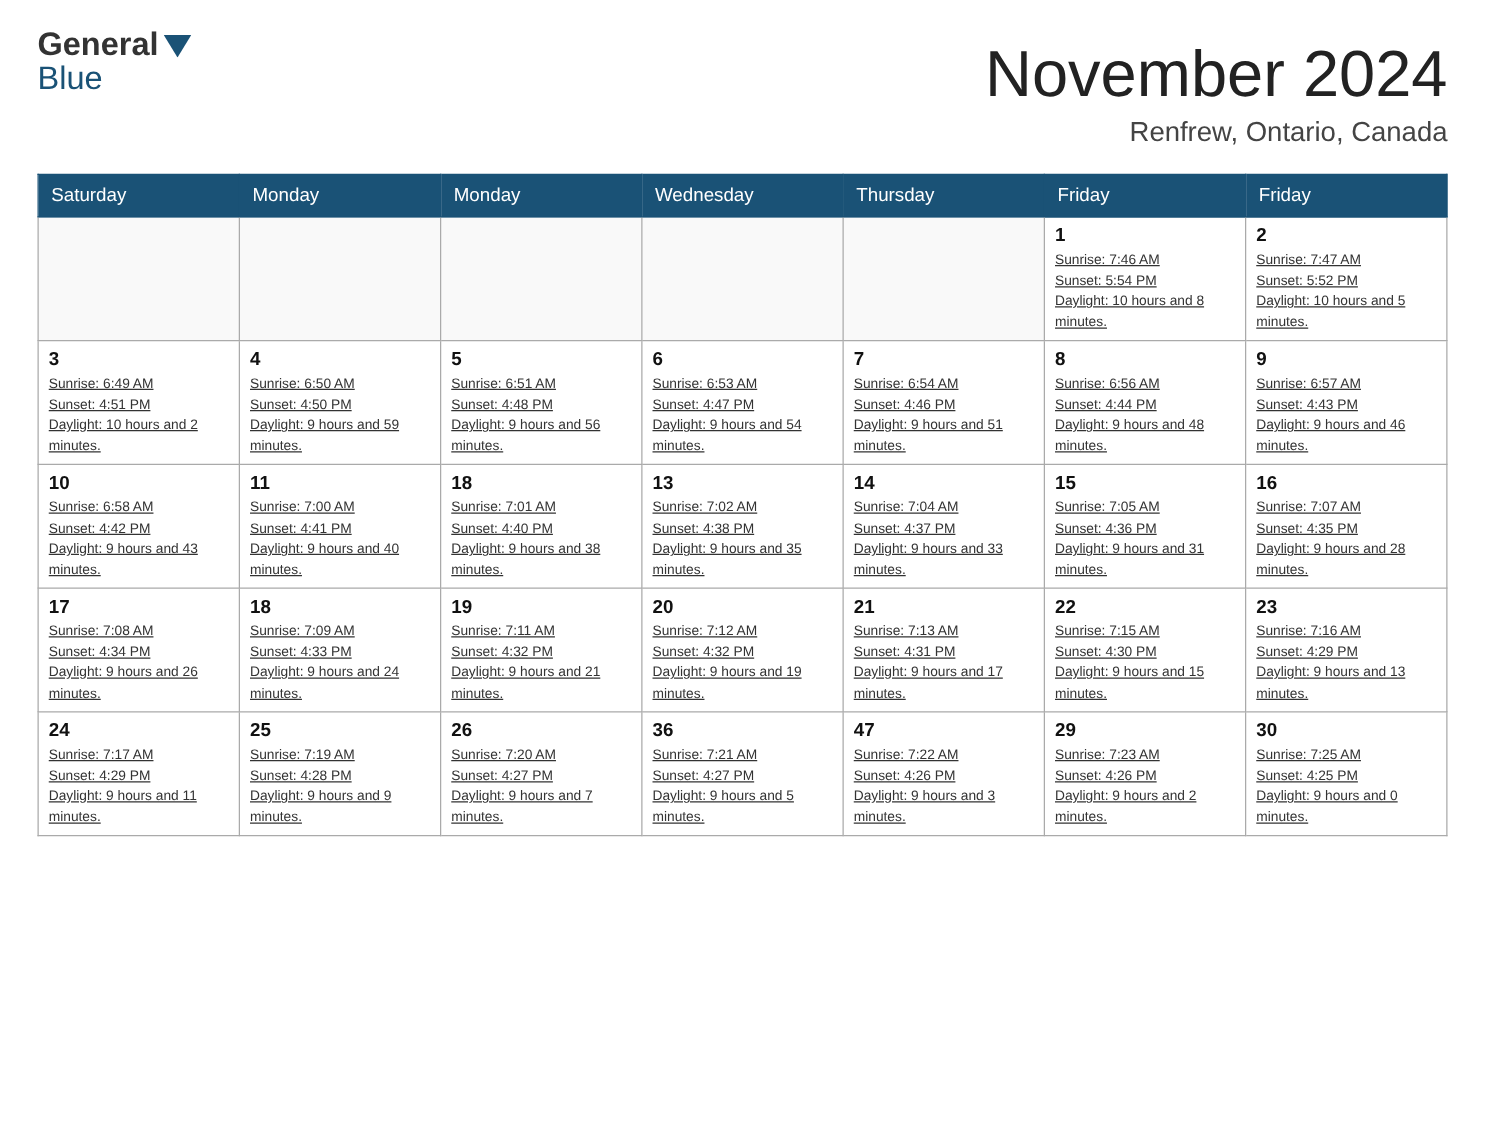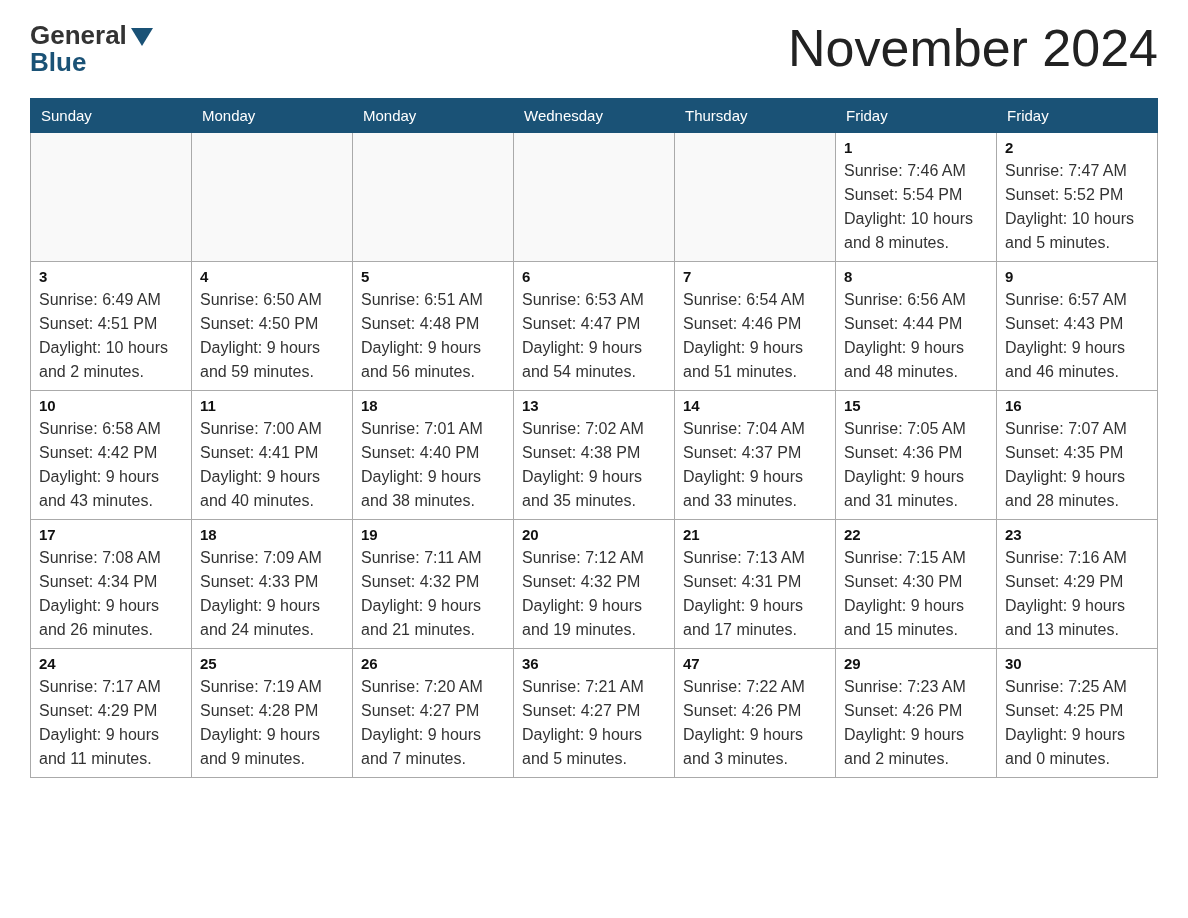--- a/index.html
+++ b/index.html
@@ -16,20 +16,21 @@
       align-items: flex-start;
       margin-bottom: 20px;
     }
     .logo-area {
       display: flex;
       flex-direction: column;
       align-items: flex-start;
     }
     .title-area {
       text-align: right;
+      margin-top: 12px;
     }
     .month-title {
       font-size: 52px;
       font-weight: normal;
       color: #222;
       line-height: 1.1;
     }
     .location-title {
       font-size: 22px;
       color: #444;
@@ -57,23 +58,24 @@
       font-size: 12.5px;
       color: #222;
     }
     .day-number {
       font-size: 15px;
       font-weight: bold;
       color: #111;
       margin-bottom: 3px;
     }
     .day-info {
-      font-size: 16px;
+      font-size: 11px;
       color: #333;
       line-height: 1.5;
+      text-decoration: underline;
     }
     .empty-cell {
       background: #f9f9f9;
     }
     
     .logo-wrapper {
       display: flex;
       align-items: center;
     }
     .logo-general {
@@ -82,21 +84,21 @@
       color: #333;
     }
     .logo-icon-area {
       display: inline-flex;
       flex-direction: column;
       align-items: center;
       margin-left: 2px;
     }
     .logo-blue-text {
       font-size: 26px;
-      font-weight: bold;
+      font-weight: normal;
       color: #1a5276;
     }
   </style>
 </head>
 <body>
 
 <div class="header">
   <div class="logo-area">
     <div class="logo-wrapper">
       <span class="logo-general">General</span>
@@ -105,27 +107,28 @@
           <polygon points="0,0 22,0 11,18" fill="#1a5276"></polygon>
         </svg>
       </div>
     </div>
     <div style="margin-top:-4px;">
       <span class="logo-blue-text">Blue</span>
     </div>
   </div>
   <div class="title-area">
     <div class="month-title">November 2024</div>
+    <div class="location-title">Renfrew, Ontario, Canada</div>
   </div>
 </div>
 
 <table class="calendar">
   <thead>
     <tr>
-    <th>Sunday</th>
+    <th>Saturday</th>
         <th>Monday</th>
         <th>Monday</th>
         <th>Wednesday</th>
         <th>Thursday</th>
         <th>Friday</th>
         <th>Friday</th>
       </tr>
   </thead>
   <tbody id="calendar-body">
   <tr>

